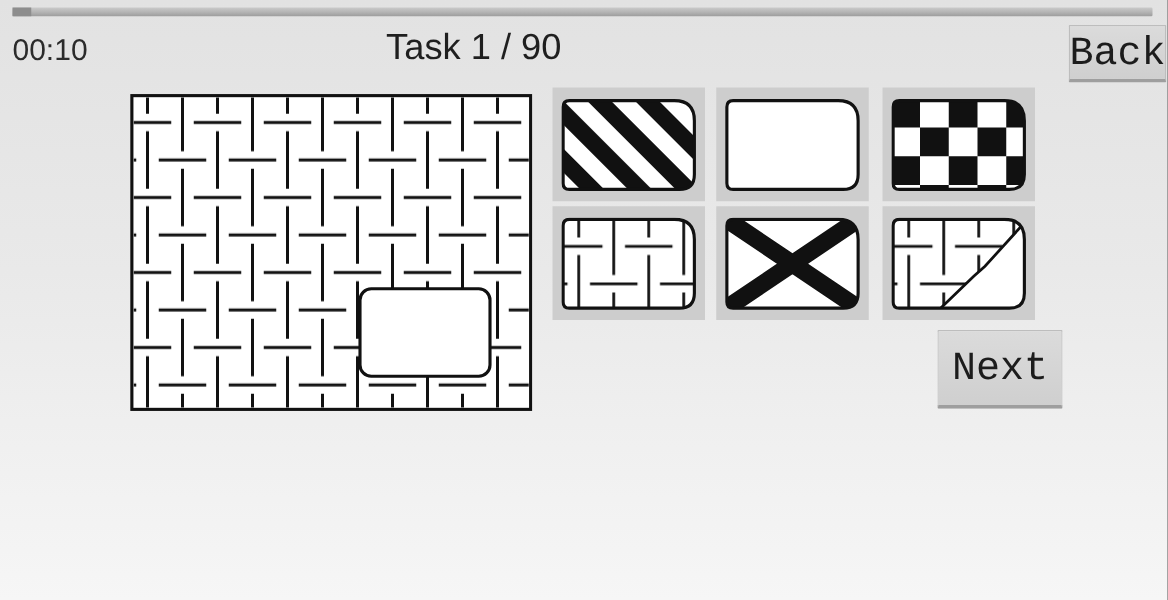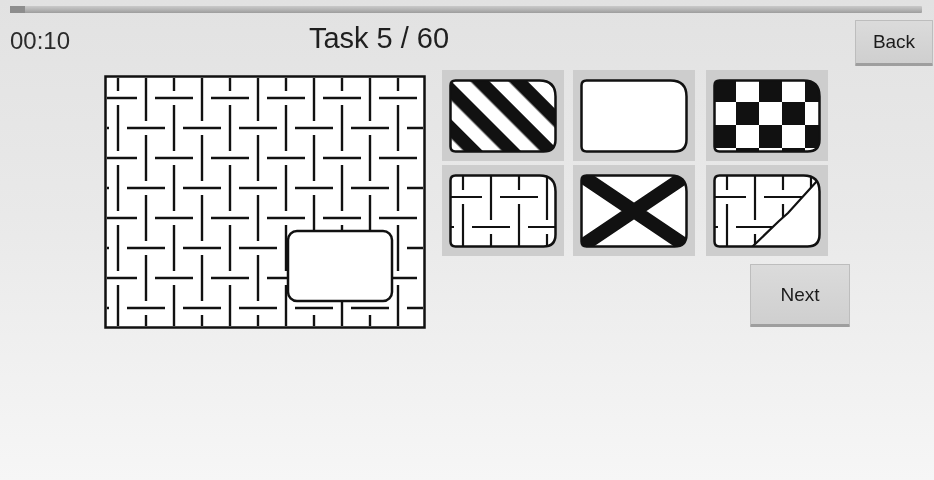--- a/index.html
+++ b/index.html
@@ -16,21 +16,21 @@
   .progress-fill{
     position:absolute;left:0;top:0;width:15px;height:7px;background:#8d8d8d;
   }
   .timer{position:absolute;left:10px;top:27px;font-size:24px;color:#2b2b2b;}
   .title{position:absolute;left:379px;top:22px;transform:translateX(-50%);
     font-size:29px;color:#1f1f1f;white-space:nowrap;}
   .btn{
     position:absolute;display:flex;align-items:center;justify-content:center;
     background:linear-gradient(180deg,#dbdbdb 0%,#cfcfcf 100%);
     border:1px solid #bdbdbd;border-bottom:3px solid #9e9e9e;border-radius:1px;
-    font-size:19px;color:#1c1c1c;cursor:pointer;box-sizing:border-box;
+    font-size:32px;color:#1c1c1c;cursor:pointer;box-sizing:border-box;font-family:Liberation Mono, monospace;
   }
   .btn-back{left:855px;top:20px;width:78px;height:46px;}
   .btn-next{left:750px;top:264px;width:100px;height:63px;}
   .puzzle{position:absolute;left:104px;top:75px;width:322px;height:254px;}
   .tile{
     position:absolute;width:122px;height:91px;background:#cdcdcd;
     display:flex;align-items:center;justify-content:center;cursor:pointer;
   }
   .t1{left:442px;top:70px;} .t2{left:573px;top:70px;} .t3{left:706px;top:70px;}
   .t4{left:442px;top:165px;} .t5{left:573px;top:165px;} .t6{left:706px;top:165px;}
@@ -39,21 +39,21 @@
 </head>
 <body>
 
 <div class="screen">
 
   <div class="progress-track">
     <div class="progress-fill"></div>
   </div>
 
   <div class="timer">00:10</div>
-  <div class="title">Task 5 / 60</div>
+  <div class="title">Task 1 / 90</div>
   <div class="btn btn-back">Back</div>
 
   <div class="puzzle">
     <svg width="322" height="254" viewBox="0 0 322 254">
       <defs>
         <pattern id="pmweave" width="56" height="60" patternUnits="userSpaceOnUse" patternTransform="translate(0,8)">
           <path d="M14 0 V8 M14 22 V60 M42 0 V38 M42 52 V60 M-5 15 H33 M51 15 H89 M23 45 H61 M-33 45 H5" fill="none" stroke="#111" stroke-width="2.4"></path>
         </pattern>
       </defs>
       <rect x="1.5" y="1.5" width="319" height="251" fill="#fff" stroke="#111" stroke-width="2.5"></rect>

